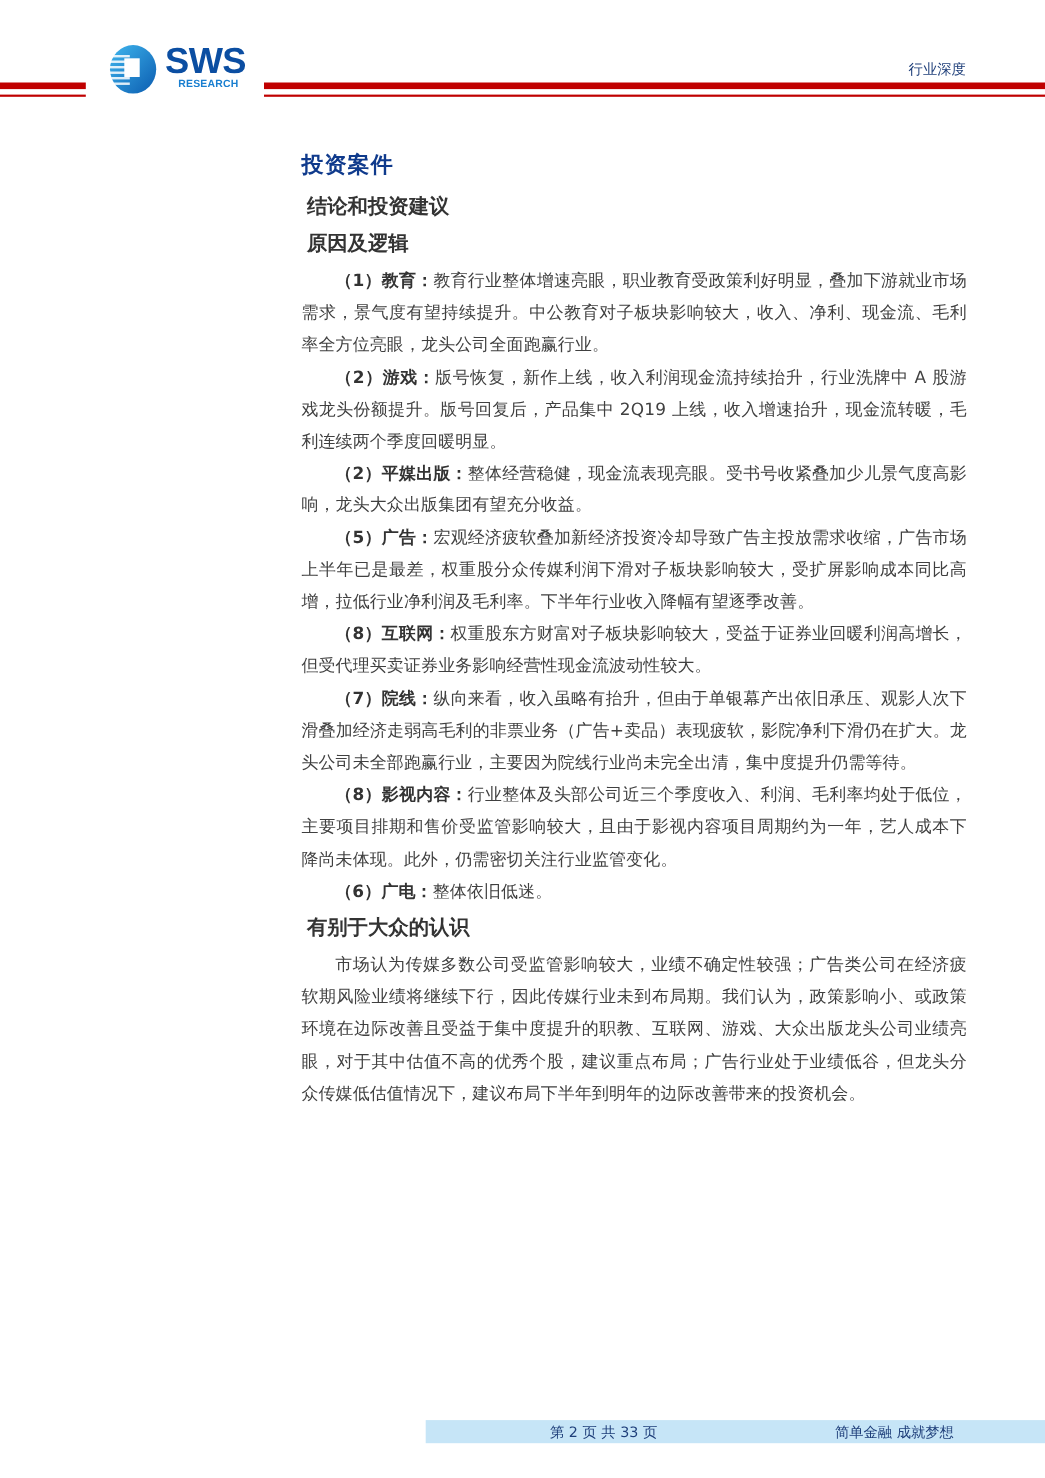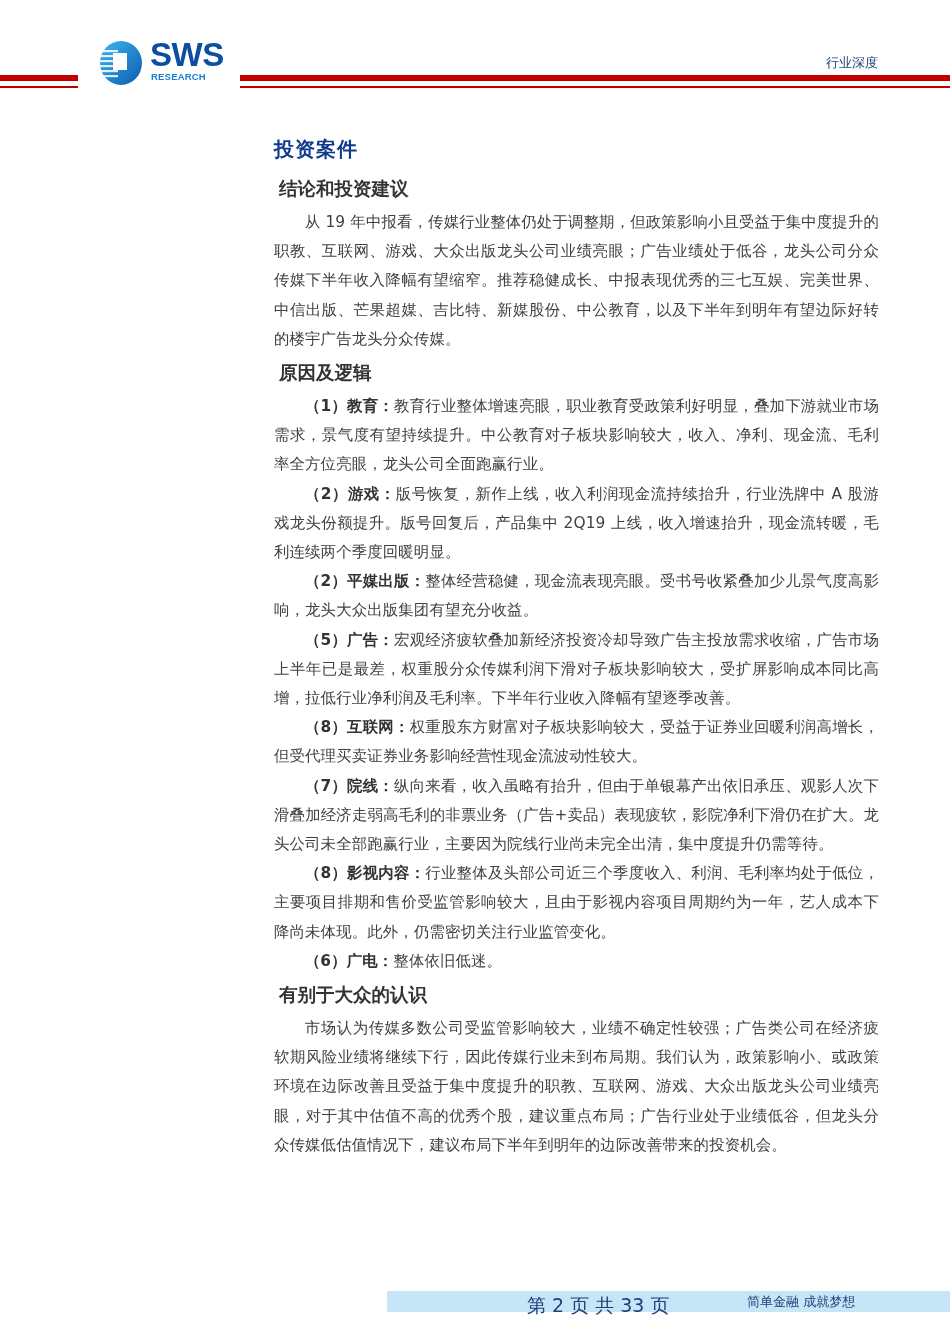--- a/index.html
+++ b/index.html
@@ -48,21 +48,21 @@
       top: 2px;
       font-family: "Liberation Sans", sans-serif;
       font-weight: bold;
       font-size: 33px;
       line-height: 30px;
       color: #0b4ea2;
       letter-spacing: -0.5px;
     }
     .logo-sub {
       position: absolute;
-      left: 53px;
+      left: 64px;
       top: 33px;
       font-family: "Liberation Sans", sans-serif;
       font-weight: bold;
       font-size: 9.5px;
       color: #1a7fd0;
       letter-spacing: 0.2px;
     }
     .hdr-tag {
       position: absolute;
       right: 72px;
@@ -111,27 +111,26 @@
       left: 387px;
       top: 1291px;
       width: 563px;
       height: 21px;
       background: #c6e5f7;
     }
     .footer-page {
       position: absolute;
       left: 113px;
       top: 2px;
-      font-size: 19px;
+      font-size: 13px;
       color: #1f3f7a;
-      margin-left: 27px;
     }
     .footer-slogan {
       position: absolute;
-      left: 360px;
+      left: 372px;
       top: 2px;
       font-size: 13px;
       color: #1f3f7a;
       text-align: center;
     }
   </style>
 </head>
 <body>
 
 <div>
@@ -161,23 +160,20 @@
     <div class="logo-sub">RESEARCH</div>
   </div>
 
   <div class="hdr-tag">行业深度</div>
 </div>
 
 <div class="content">
   <div class="h1">投资案件</div>
 
   <div class="h2">结论和投资建议</div>
-  <p class="para">
-    <span>从 19 年中报看，传媒行业整体仍处于调整期，但政策影响小且受益于集中度提升的职教、互联网、游戏、大众出版龙头公司业绩亮眼；广告业绩处于低谷，龙头公司分众传媒下半年收入降幅有望缩窄。推荐稳健成长、中报表现优秀的三七互娱、完美世界、中信出版、芒果超媒、吉比特、新媒股份、中公教育，以及下半年到明年有望边际好转的楼宇广告龙头分众传媒。</span>
-  </p>
 
   <div class="h2">原因及逻辑</div>
   <p class="para">
     <span class="lbl">（1）教育：</span><span>教育行业整体增速亮眼，职业教育受政策利好明显，叠加下游就业市场需求，景气度有望持续提升。中公教育对子板块影响较大，收入、净利、现金流、毛利率全方位亮眼，龙头公司全面跑赢行业。</span>
   </p>
   <p class="para">
     <span class="lbl">（2）游戏：</span><span>版号恢复，新作上线，收入利润现金流持续抬升，行业洗牌中 A 股游戏龙头份额提升。版号回复后，产品集中 2Q19 上线，收入增速抬升，现金流转暖，毛利连续两个季度回暖明显。</span>
   </p>
   <p class="para">
     <span class="lbl">（2）平媒出版：</span><span>整体经营稳健，现金流表现亮眼。受书号收紧叠加少儿景气度高影响，龙头大众出版集团有望充分收益。</span>

